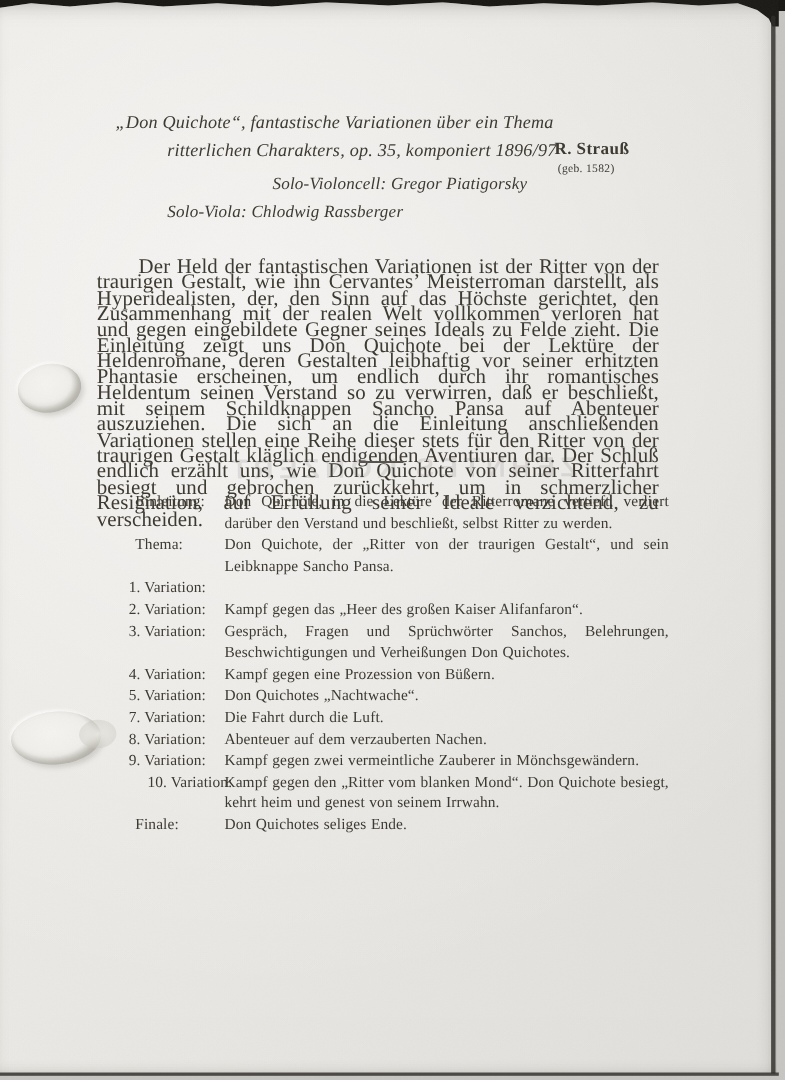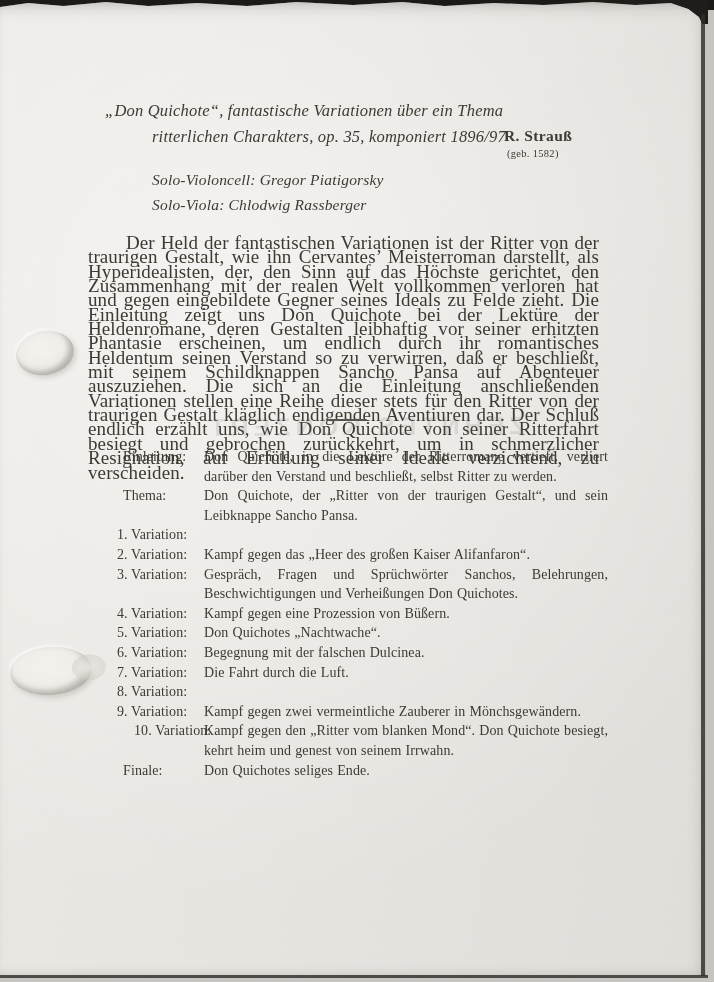--- a/index.html
+++ b/index.html
@@ -25,21 +25,21 @@
     clip-path: polygon(0 7px,4% 3px,9% 6px,15% 2px,21% 6px,28% 3px,35% 6px,42% 2px,50% 5px,57% 2px,63% 6px,70% 3px,77% 5px,84% 2px,90% 5px,95% 3px,97.5% 9px,99% 17px,100% 32px,100% 100%,0 100%);
   }
   .grain{position:absolute;inset:0;pointer-events:none;opacity:.5;}
 
   .ink{color:#3b382f;}
 
   .header-block{position:absolute;left:105px;top:101px;width:470px;}
   .title-1{font-style:italic;font-size:16.5px;letter-spacing:.2px;}
   .title-2{font-style:italic;font-size:16.5px;margin-left:47px;margin-top:6px;letter-spacing:.2px;}
   .soloist{font-style:italic;font-size:15.5px;margin-left:47px;letter-spacing:.2px;}
-  .soloist-1{margin-top:24px;}
+  .soloist-1{margin-top:12px;text-align:center;}
   .soloist-2{margin-top:7px;}
 
   .composer-block{position:absolute;left:504px;top:127px;}
   .composer-name{font-size:15.5px;font-weight:600;letter-spacing:.4px;}
   .composer-birth{font-size:10.5px;margin-top:3px;margin-left:3px;letter-spacing:.3px;}
 
   .note-paragraph{
     position:absolute;left:88px;top:217px;width:511px;
     font-size:19px;line-height:14.35px;text-align:justify;
     text-indent:38px;letter-spacing:.1px;word-spacing:1px;
@@ -124,29 +124,26 @@
       </div>
       <div class="program-row">
         <span class="program-label lab-num">4. Variation:</span>
         <span class="program-text" lang="de">Kampf gegen eine Prozession von Büßern.</span>
       </div>
       <div class="program-row">
         <span class="program-label lab-num">5. Variation:</span>
         <span class="program-text" lang="de">Don Quichotes „Nachtwache“.</span>
       </div>
       <div class="program-row">
-        <span class="program-label lab-num">6. Variation:</span>
-        <span class="program-text" lang="de">Begegnung mit der falschen Dulcinea.</span>
-      </div>
-      <div class="program-row">
         <span class="program-label lab-num">7. Variation:</span>
         <span class="program-text" lang="de">Die Fahrt durch die Luft.</span>
       </div>
       <div class="program-row">
         <span class="program-label lab-num">8. Variation:</span>
+        <span class="program-text" lang="de">Abenteuer auf dem verzauberten Nachen.</span>
       </div>
       <div class="program-row">
         <span class="program-label lab-num">9. Variation:</span>
         <span class="program-text" lang="de">Kampf gegen zwei vermeintliche Zauberer in Mönchs­gewändern.</span>
       </div>
       <div class="program-row">
         <span class="program-label lab-num10">10. Variation:</span>
         <span class="program-text" lang="de">Kampf gegen den „Ritter vom blanken Mond“. Don Quichote besiegt, kehrt heim und genest von seinem Irrwahn.</span>
       </div>
       <div class="program-row">

